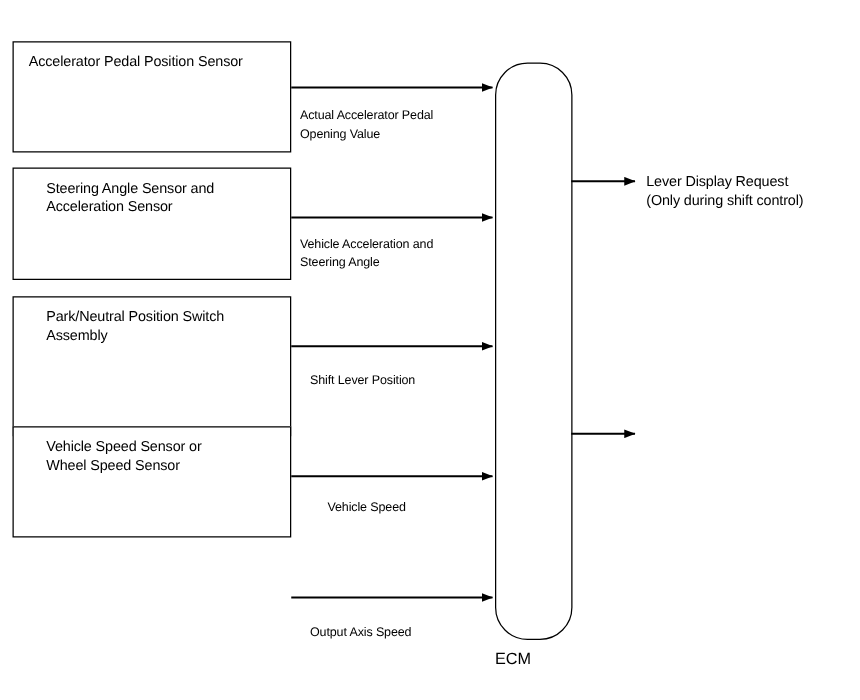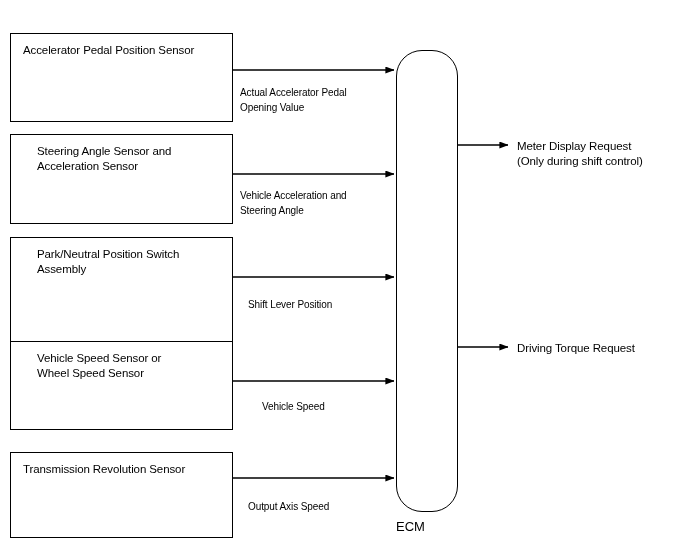--- a/index.html
+++ b/index.html
@@ -92,23 +92,20 @@
   <div class="sensor-box indent" style="left:10px; top:237px; width:223px; height:112px;">
     <span class="box-label">Park/Neutral Position Switch
 Assembly</span>
   </div>
 
   <div class="sensor-box indent" style="left:10px; top:341px; width:223px; height:89px;">
     <span class="box-label">Vehicle Speed Sensor or
 Wheel Speed Sensor</span>
   </div>
 
-  <div class="sensor-box" style="left:10px; top:452px; width:223px; height:86px;">
-    <span class="box-label">Transmission Revolution Sensor</span>
-  </div>
 
   <div class="ecm-box" style="left:396px; top:50px; width:62px; height:462px;"></div>
   <div class="ecm-caption" style="left:396px; top:520px; width:62px;">ECM</div>
 
   <svg class="arrow-layer" viewBox="0 0 688 560" width="688" height="560">
     <defs>
       <marker id="arrowhead" markerWidth="9" markerHeight="7" refX="8.6" refY="3.5" orient="auto" markerUnits="userSpaceOnUse">
         <polygon points="0 0, 9 3.5, 0 7" fill="#000000"></polygon>
       </marker>
     </defs>
@@ -128,18 +125,17 @@
 
   <div class="signal-label" style="left:240px; top:188px; width:150px;">Vehicle Acceleration and
 Steering Angle</div>
 
   <div class="signal-label" style="left:248px; top:297px; width:150px;">Shift Lever Position</div>
 
   <div class="signal-label" style="left:262px; top:399px; width:150px;">Vehicle Speed</div>
 
   <div class="signal-label" style="left:248px; top:499px; width:150px;">Output Axis Speed</div>
 
-  <div class="out-label" style="left:517px; top:139px; width:168px;">Meter Display Request
+  <div class="out-label" style="left:517px; top:139px; width:168px;">Lever Display Request
 (Only during shift control)</div>
 
-  <div class="out-label" style="left:517px; top:341px; width:168px;">Driving Torque Request</div>
 
 </div>
 
 </body></html>

